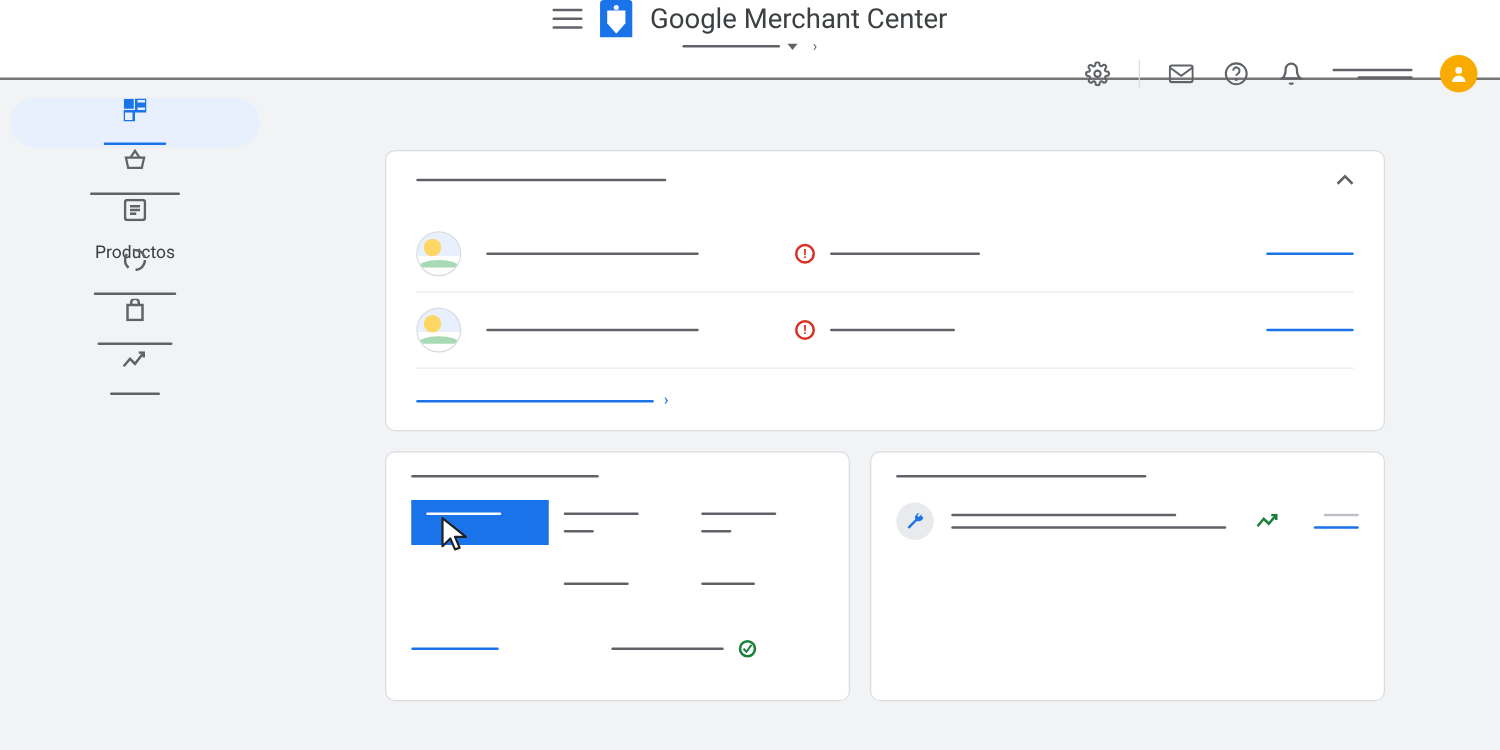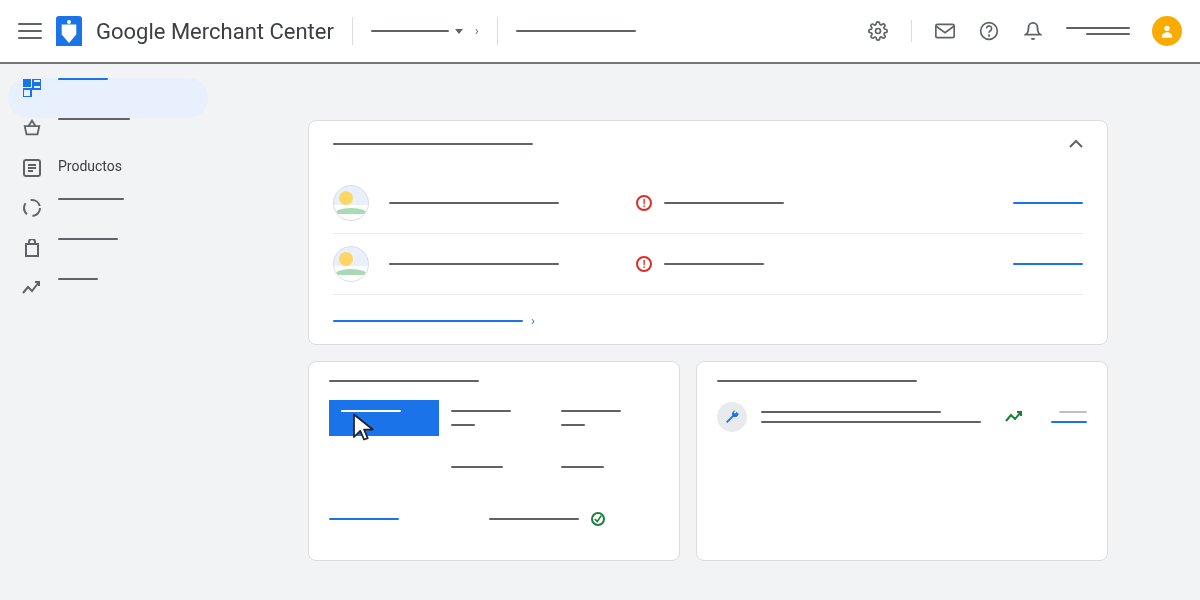--- a/index.html
+++ b/index.html
@@ -1,19 +1,19 @@
 <!DOCTYPE html>
 <html><head>
 <meta charset="utf-8">
 <style>
 * { box-sizing: border-box; margin: 0; padding: 0; }
 body { font-family: -apple-system, BlinkMacSystemFont, "Segoe UI", Roboto, Arial, sans-serif; background: #f1f3f4; width: 1200px; height: 600px; overflow: hidden; }
 
 
-.header { height: 64px; background: #fff; border-bottom: 2px solid #757575; display: flex; align-items:~center; align-items: center; padding: 0 18px; }
+.header { height: 64px; background: #fff; border-bottom: 2px solid #757575; display: flex; align-items:~center; align-items: center; padding: 0 18px; flex-direction: column; }
 .hdr-left { display: flex; align-items: center; gap: 14px; }
 .menu-btn { width: 24px; height: 24px; display: flex; flex-direction: column; justify-content: center; gap: 5px; cursor: pointer; }
 .menu-btn span { height: 2px; background: #5f6368; border-radius: 1px; }
 .logo-tag { width: 26px; height: 30px; background: #1a73e8; border-radius: 3px 3px 0 0; position: relative; clip-path: polygon(0 0, 100% 0, 100% 12%, 100% 100%, 0 100%); }
 .logo-tag::before { content:""; position:absolute; inset:0; background:#fff; clip-path: polygon(22% 28%, 78% 28%, 78% 62%, 50% 90%, 22% 62%); border-radius:2px; }
 .logo-tag::after { content:""; position:absolute; top:4px; left:11px; width:4px; height:4px; background:#fff; border-radius:50%; }
 .app-title { font-size: 22px; color:#3c4043; font-weight:400; }
 .hdr-divider { width:1px; height:28px; background:#dadce0; margin: 0 18px; }
 .hdr-selector { display:flex; align-items:center; gap:6px; position:relative; }
 .placeholder-bar { height:2px; background:#5f6368; border-radius:1px; }
@@ -24,21 +24,21 @@
 .hdr-search { width:120px; }
 .hdr-right { margin-left:auto; display:flex; align-items:center; gap:22px; }
 .icon-btn { width:22px; height:22px; color:#5f6368; display:flex; align-items:center; justify-content:center; cursor:pointer; }
 .avatar { width:30px; height:30px; border-radius:50%; background:#f9ab00; display:flex; align-items:center; justify-content:center; }
 .hdr-user-name { width:56px; height:2px; background:#5f6368; border-radius:1px; }
 .hdr-divider-short { width:1px; height:22px; background:#dadce0; }
 
 
 .layout { display:flex; height: calc(600px - 64px); }
 .sidebar { width:216px; padding:14px 8px 0 8px; }
-.nav-item { height:40px; border-radius:20px; display:flex; align-items:flex-start; padding:0 14px; gap:16px; cursor:pointer; }
+.nav-item { height:40px; border-radius:20px; display:flex; align-items:center; padding:0 14px; gap:16px; cursor:pointer;flex-direction:column; }
 .nav-item.active { background:#e8f0fe; }
 .nav-icon { width:20px; height:20px; display:flex; align-items:center; justify-content:center; color:#5f6368; flex-shrink:0; }
 .nav-item.active .nav-icon { color:#1a73e8; }
 .nav-label-ph { height:2px; background:#5f6368; border-radius:1px; }
 .nav-item.active .nav-label-ph { background:#1a73e8; }
 .nav-label { font-size:14px; color:#3c4043; }
 
 
 .main { flex:1; padding: 56px 92px 24px 92px; overflow:hidden; }
 .card { background:#fff; border:1px solid #dadce0; border-radius:8px; }

